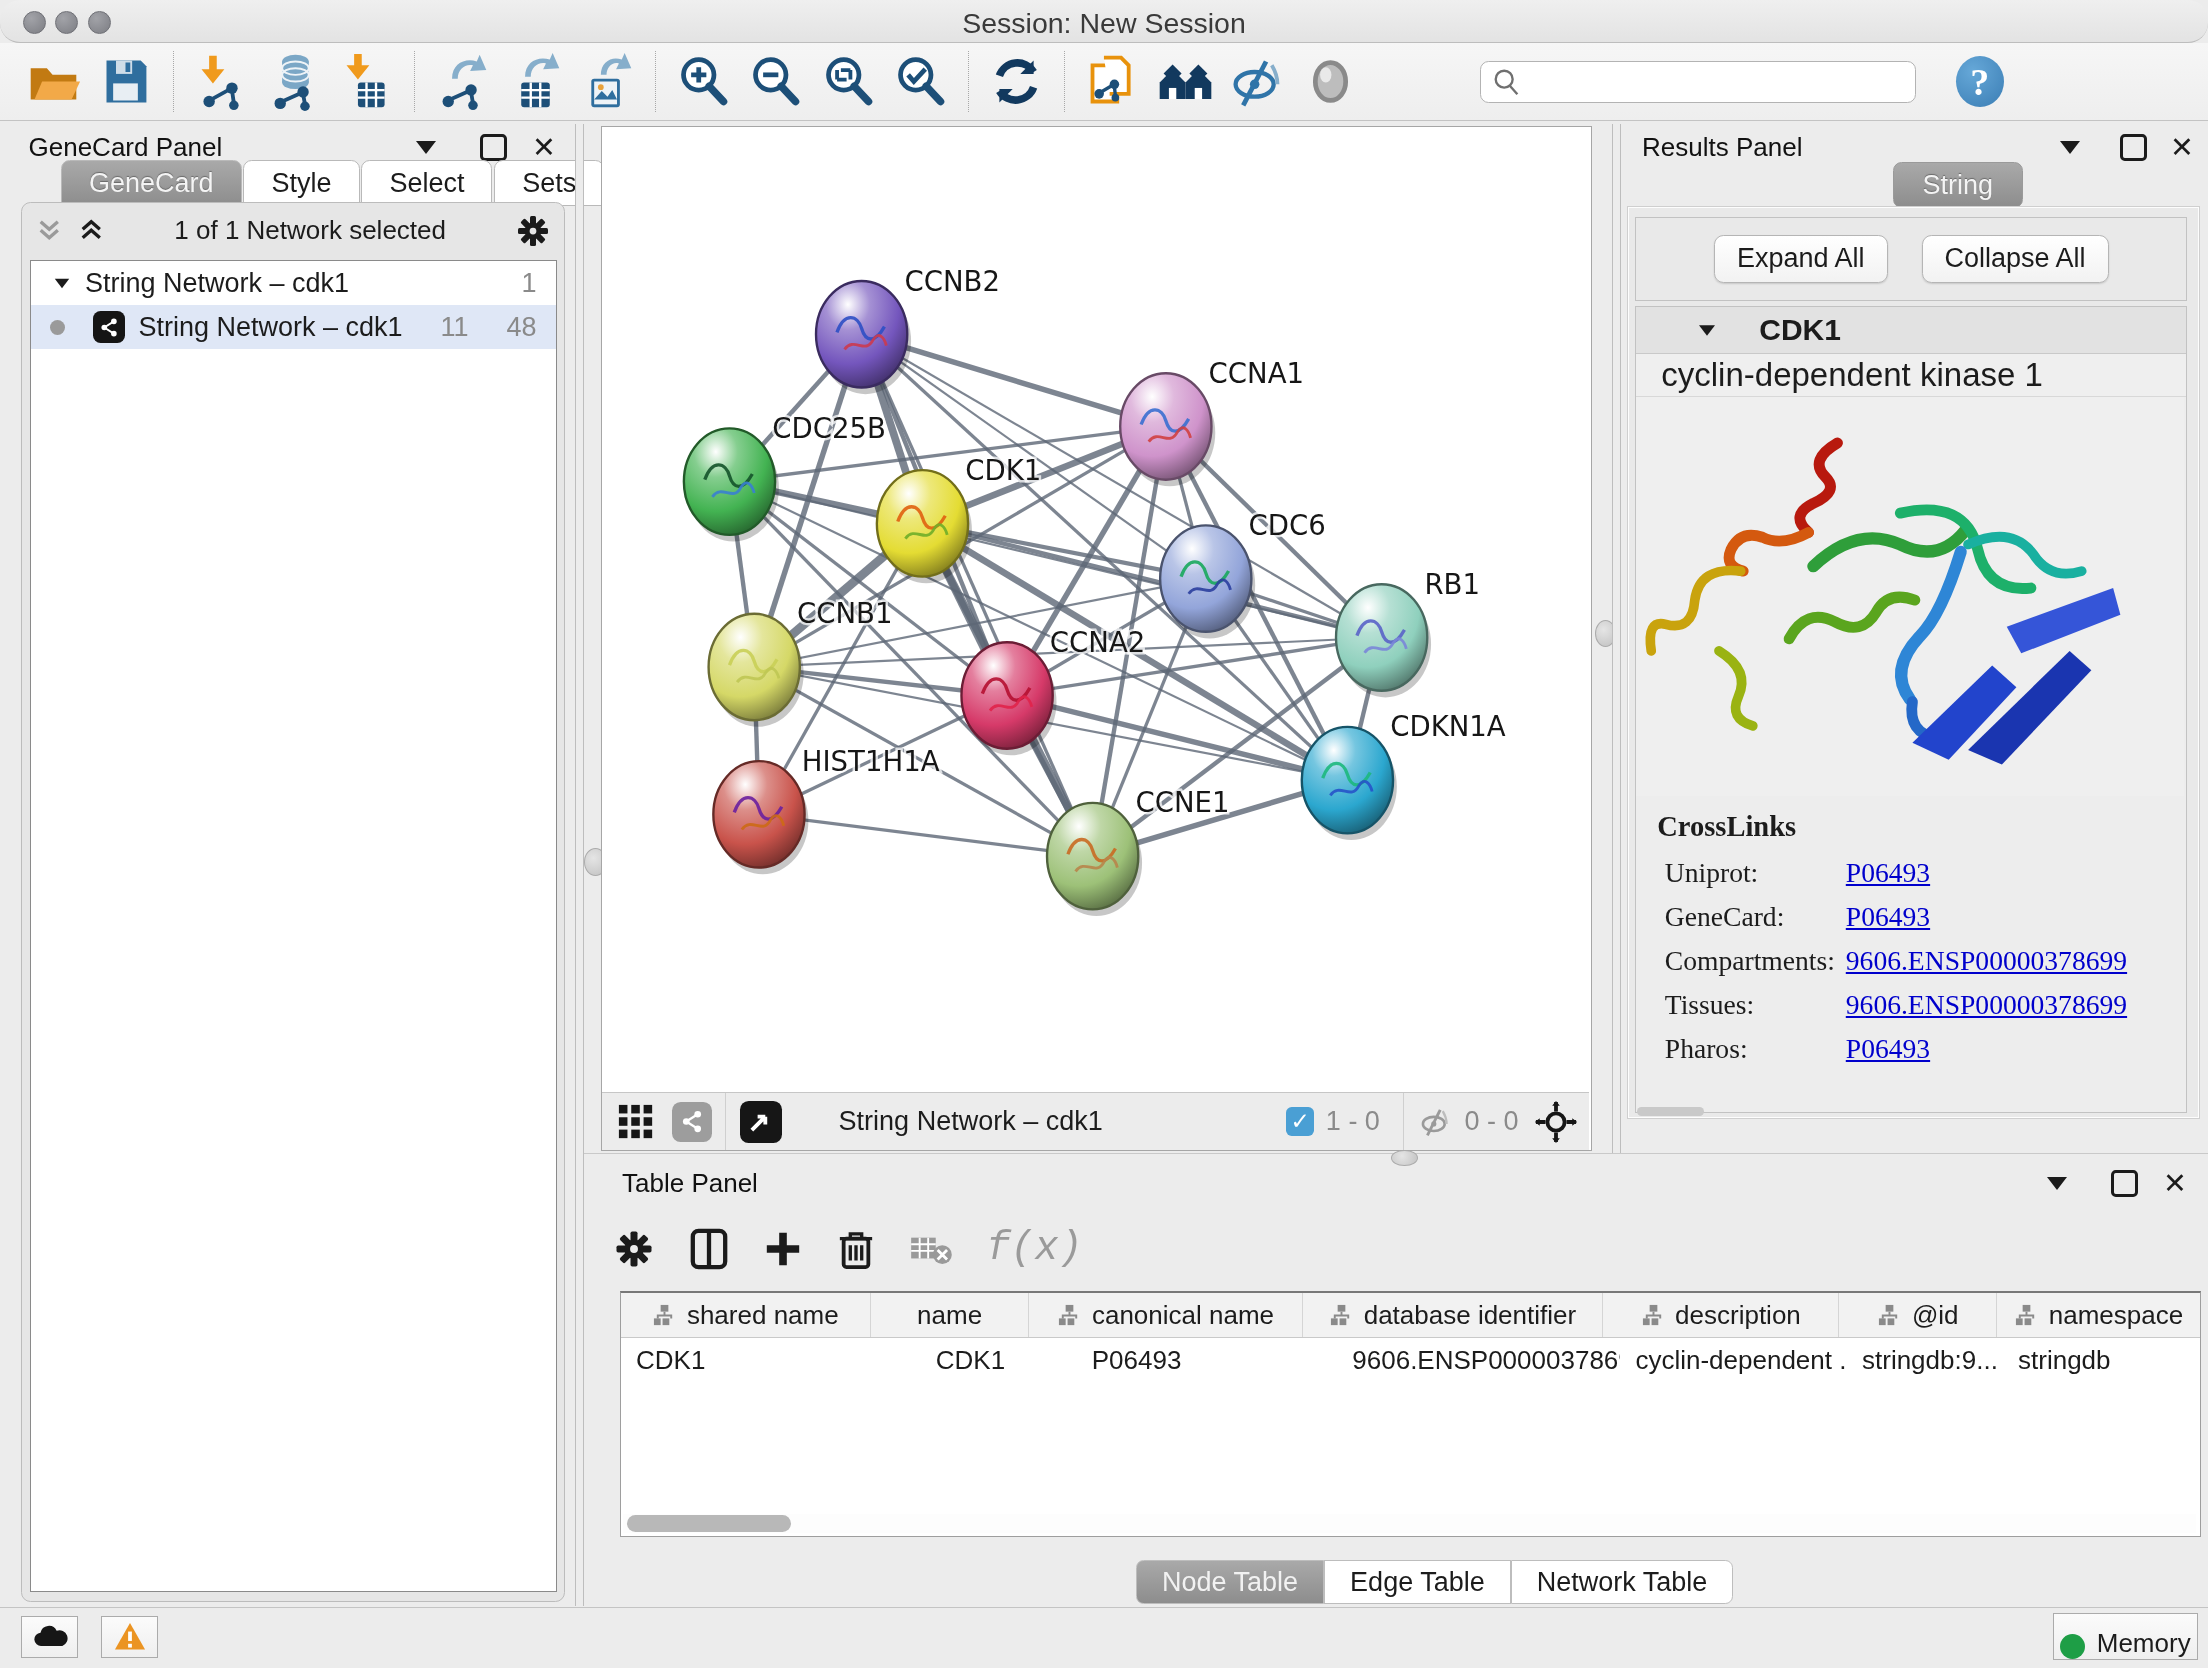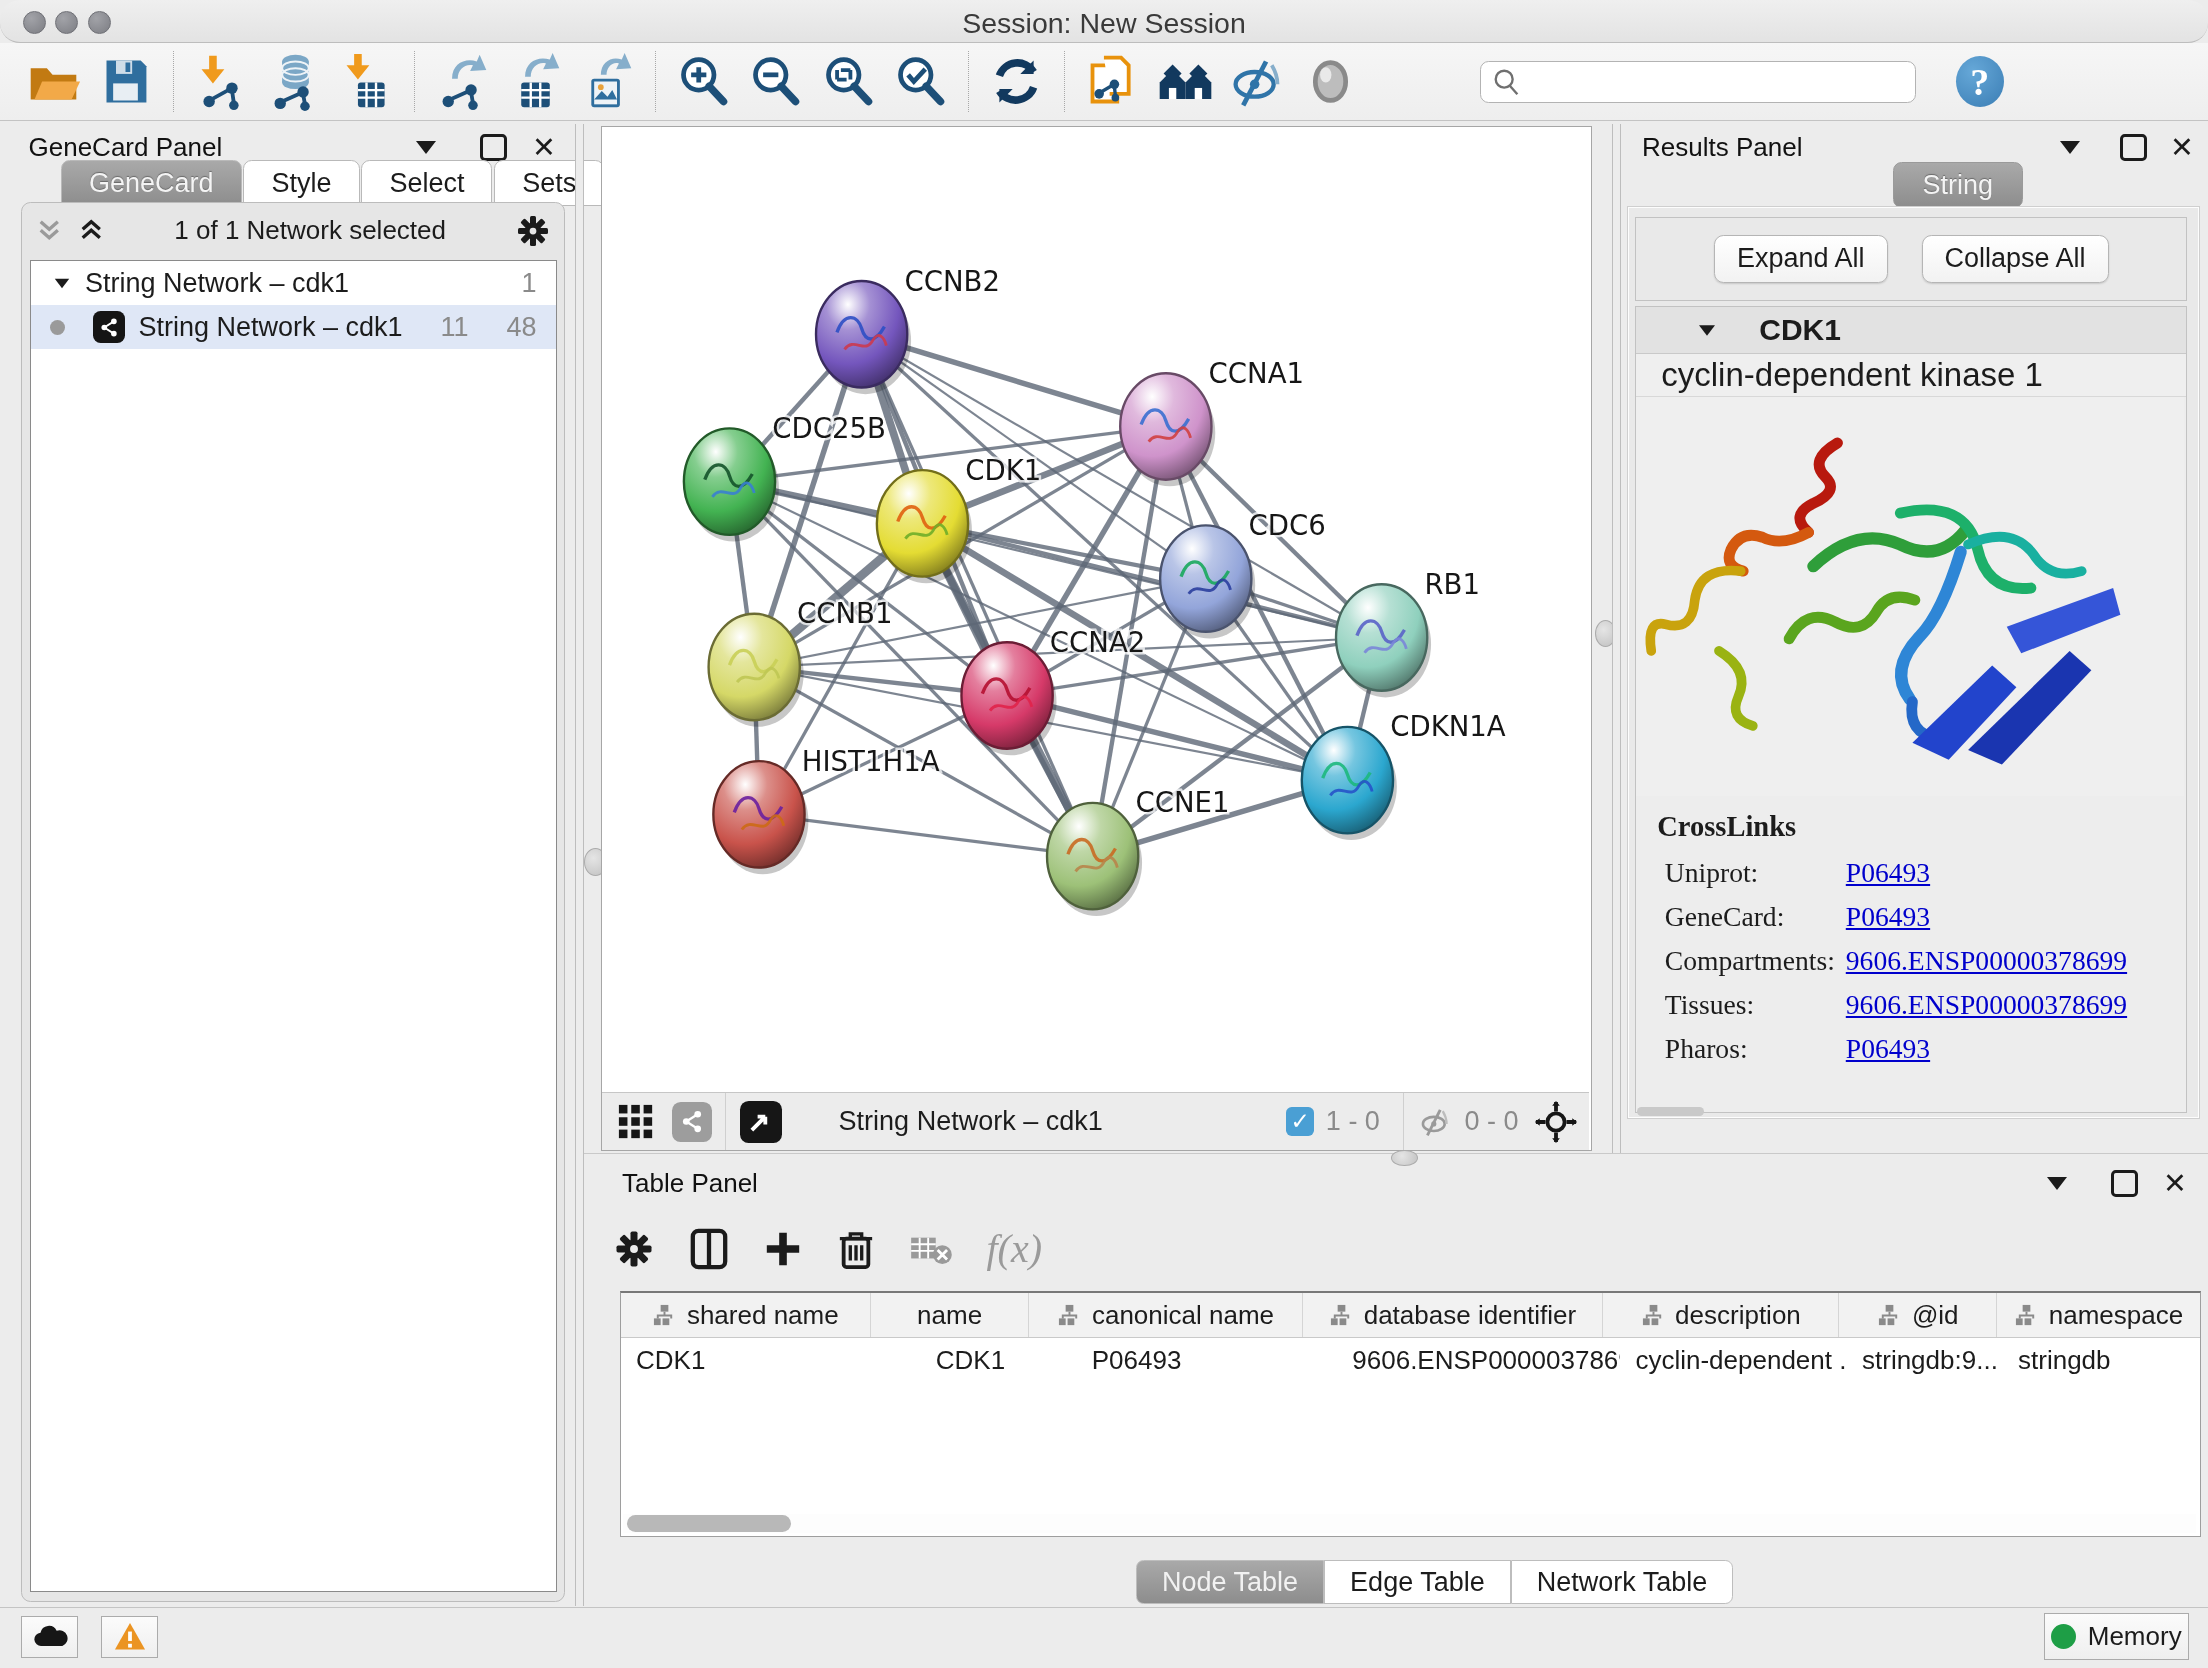--- a/index.html
+++ b/index.html
@@ -64,21 +64,21 @@
   #tp-hscroll{position:absolute;left:1.9px;bottom:2.9px;width:1573px;height:19px;background:#fdfdfd;}
   #tp-thumb{position:absolute;left:3.8px;top:1px;width:164px;height:17px;background:#b8b8b8;border-radius:8.6px;}
   #tp-tabs{position:absolute;left:552px;top:390px;display:flex;}
   .btab{height:42px;padding:0 25px;background:#fff;border:1px solid #bdbdbd;font-size:27px;display:flex;align-items:center;margin-top:8px;}
   .btab.sel{background:linear-gradient(#a9a9a9,#8d8d8d);color:#f2f2f2;}
   .btab:first-child{border-radius:7.6px 0 0 7.6px;}
   .btab:last-child{border-radius:0 7.6px 7.6px 0;}
   
   #statusbar{position:absolute;left:0;top:1607px;width:2208px;height:61px;background:#ececec;border-top:1px solid #c4c4c4;}
   .sb-btn{position:absolute;top:7.6px;width:55px;height:40px;background:linear-gradient(#fbfbfb,#efefef);border:1.4px solid #ababab;display:flex;align-items:center;justify-content:center;}
-  #memory-btn{position:absolute;right:19px;top:4.8px;width:143px;height:45px;background:linear-gradient(#fbfbfb,#efefef);border:1.4px solid #ababab;display:flex;align-items:center;justify-content:center;gap:11.4px;font-size:26px;}
+  #memory-btn{position:absolute;right:10px;top:4.8px;width:143px;height:45px;background:linear-gradient(#fbfbfb,#efefef);border:1.4px solid #ababab;display:flex;align-items:flex-end;justify-content:center;gap:11.4px;font-size:26px;}
   .mem-dot{width:25px;height:25px;border-radius:50%;}
   svg{display:block;}
 </style>
 </head>
 <body>
 
 <div id="app">
 
   <div id="titlebar">
     <span class="traffic" style="left:23px"></span>
@@ -682,21 +682,21 @@
           <path d="M3 12 h34 M14 12 v-5 h12 v5 M14 19 v16 M20 19 v16 M26 19 v16" stroke="#1b1b1b" stroke-width="3.5" fill="none"></path>
         </svg>
       <svg width="44" height="34" viewBox="0 0 46 36">
           <rect x="2" y="6" width="26" height="22" fill="#9a9a9a"></rect>
           <g stroke="#fff" stroke-width="2">
             <path d="M2 13 h26 M2 20 h26 M11 6 v22 M20 6 v22"></path>
           </g>
           <circle cx="35" cy="24" r="10" fill="#9a9a9a"></circle>
           <path d="M30 19 l10 10 M40 19 l-10 10" stroke="#fff" stroke-width="3"></path>
         </svg>
-      <span style="font-family:Liberation Serif, serif;font-style:italic;font-size:40px;color:#9a9a9a">f(x)</span>
+      <span style="font-family:Liberation Mono, monospace;font-style:italic;font-size:40px;color:#9a9a9a">f(x)</span>
     </div>
     <div id="tp-box">
       <div id="tp-header">
         <div class="th" style="width:257px">
             <svg width="25" height="25" viewBox="0 0 26 26">
               <g fill="#8a8a8a">
                 <rect x="9" y="2" width="8" height="7"></rect>
                 <rect x="2" y="16" width="7" height="7"></rect>
                 <rect x="11" y="16" width="7" height="7"></rect>
                 <path d="M13 9 v4 M6 16 v-3 h14 v3" stroke="#8a8a8a" stroke-width="2" fill="none"></path>

